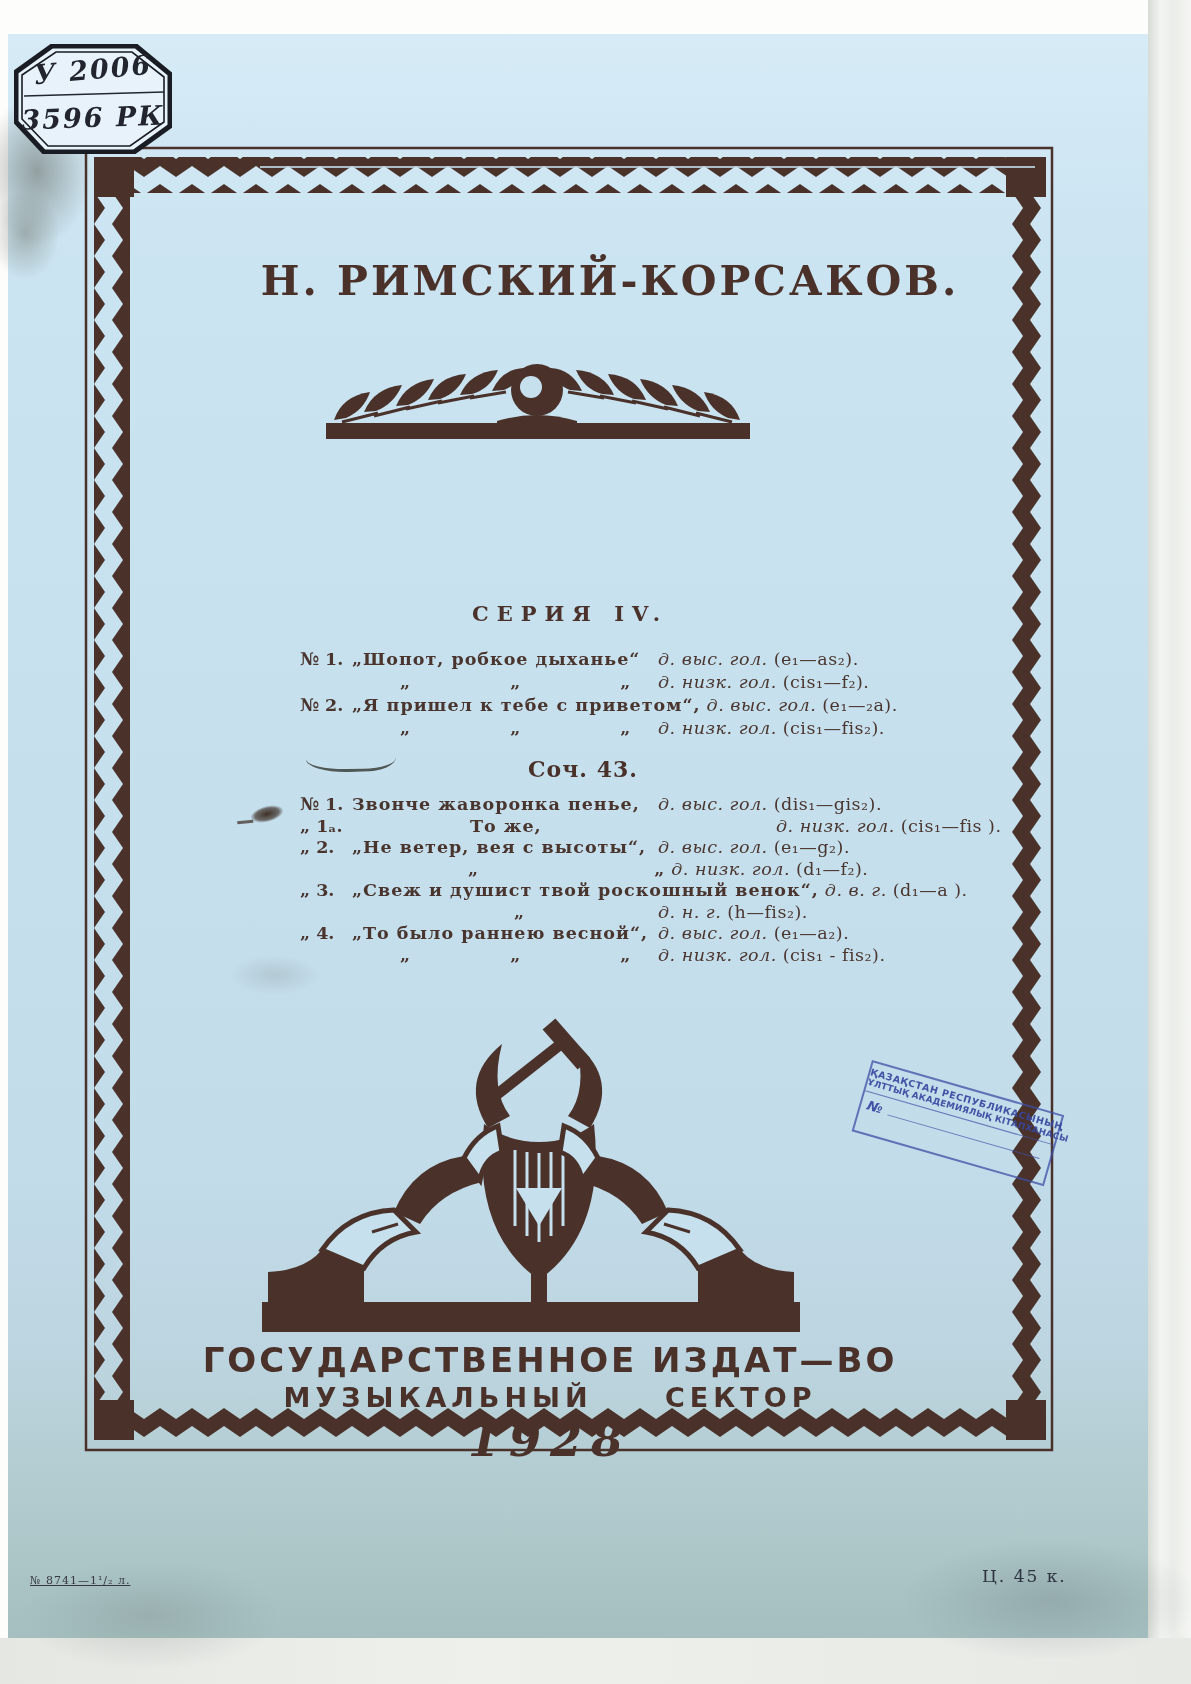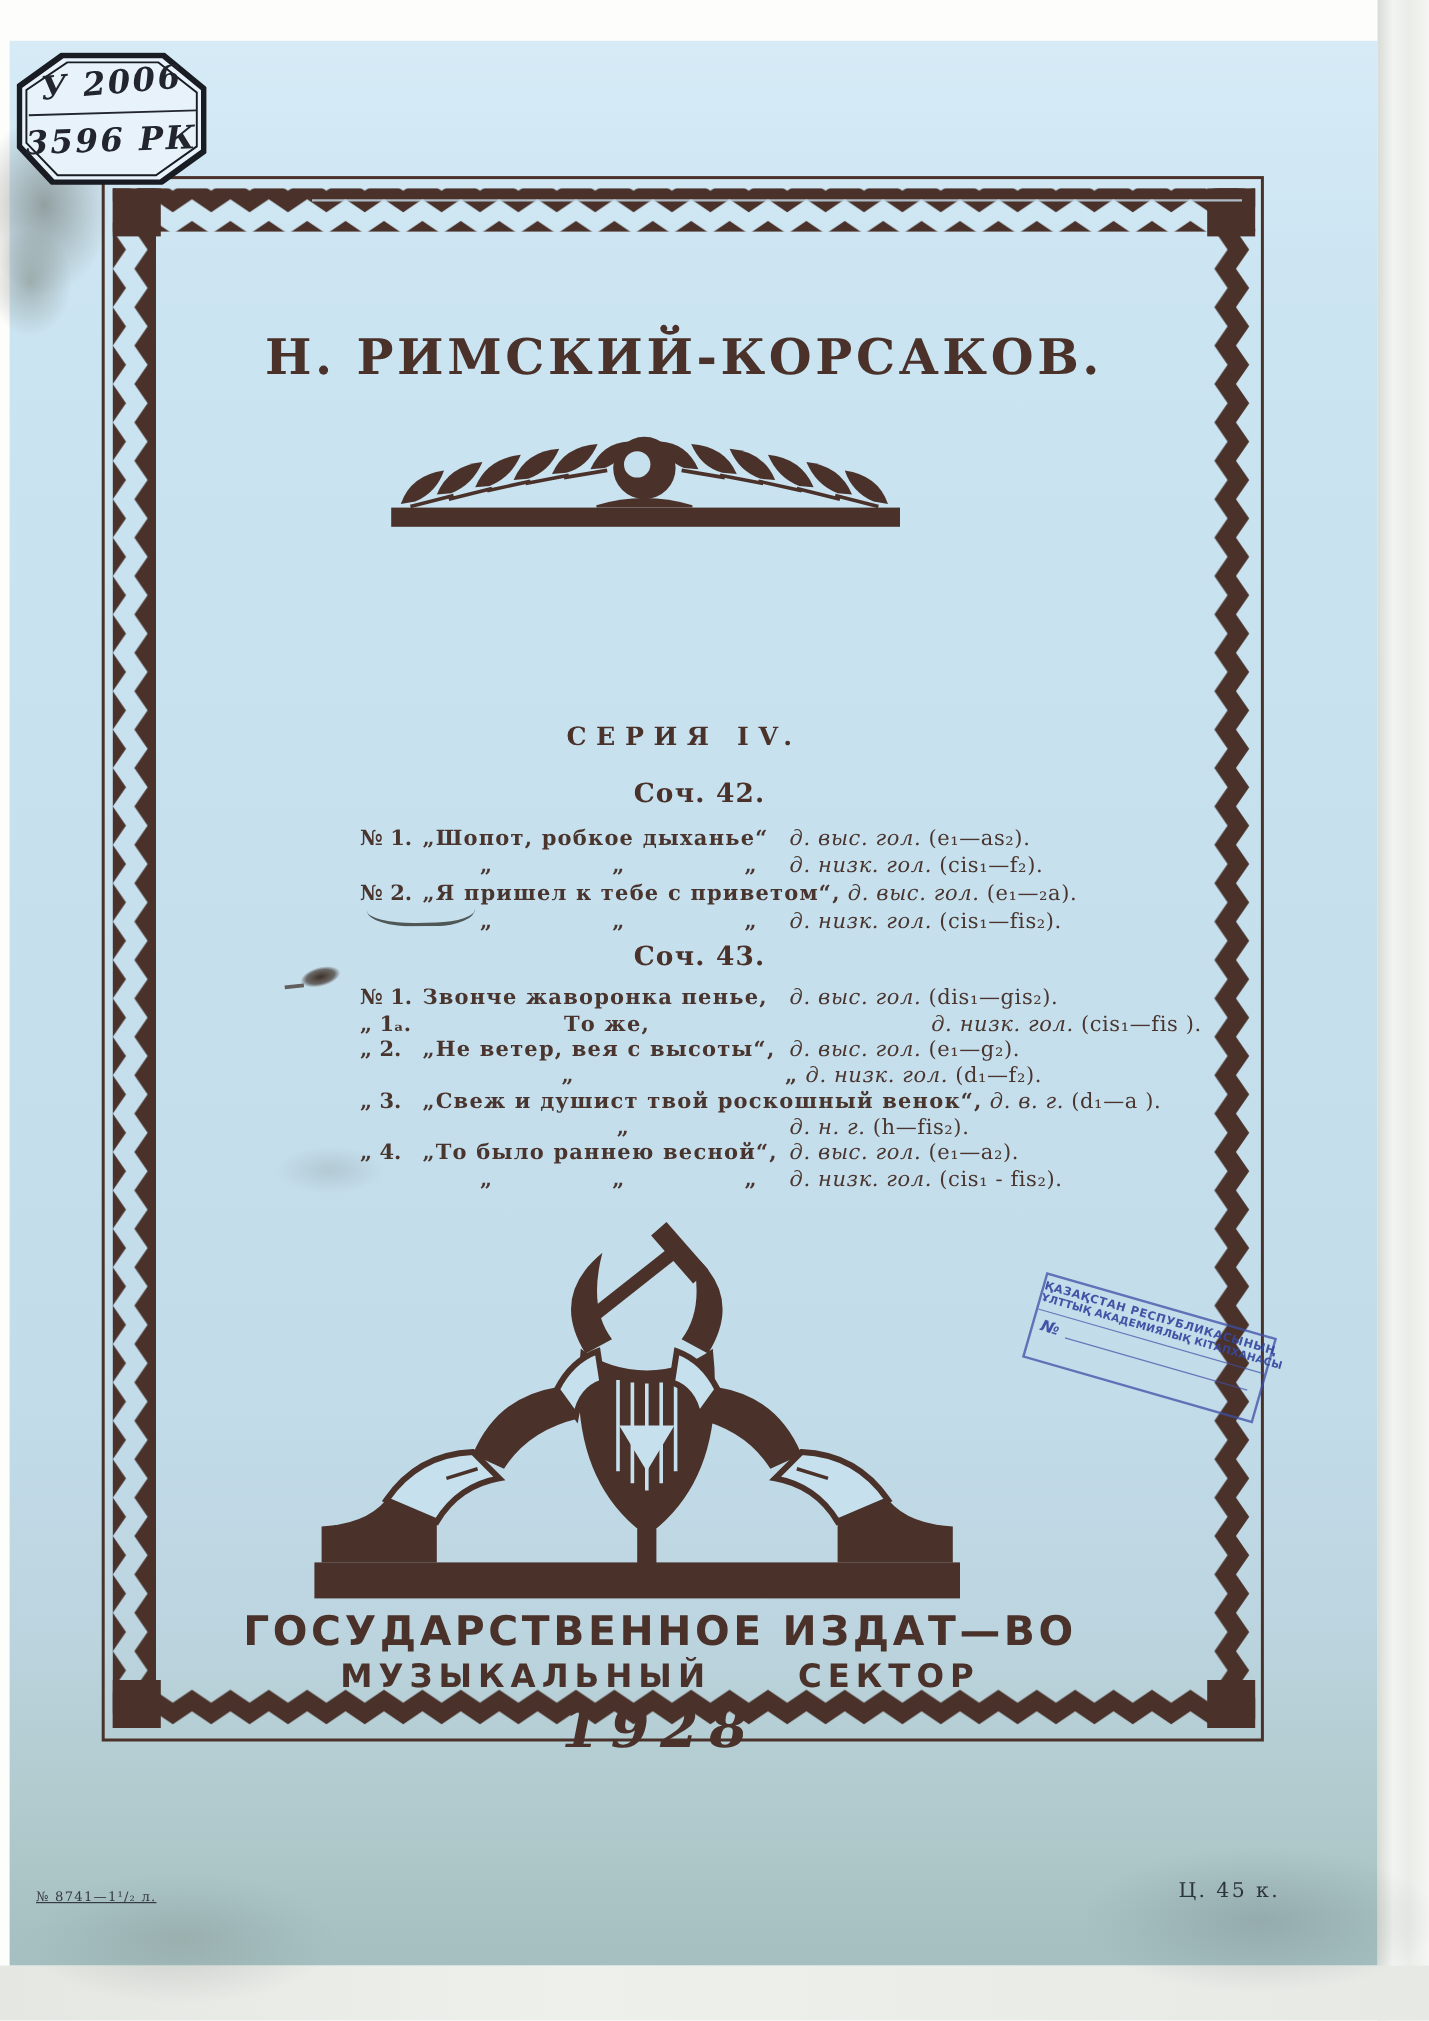--- a/index.html
+++ b/index.html
@@ -25,38 +25,38 @@
     background:radial-gradient(closest-side,rgba(130,140,138,.25),rgba(130,140,138,0));}
   svg.frame{position:absolute;left:0;top:0;}
   
   .octlabel{position:absolute;left:14px;top:44px;width:158px;height:110px;}
   .octlabel .txt{position:absolute;width:100%;text-align:center;color:#22252e;
     font-style:italic;font-weight:700;font-family:"DejaVu Serif",serif;letter-spacing:2px;}
   .octlabel .t1{top:10px;font-size:27px;transform:rotate(-5deg);}
   .octlabel .t2{top:58px;font-size:27px;transform:rotate(-2deg);}
   
   .centered{position:absolute;left:95px;width:950px;text-align:center;color:#4a322b;}
-  .author{top:274px;font-size:41px;font-weight:700;letter-spacing:3px;}
+  .author{top:257px;font-size:41px;font-weight:700;letter-spacing:3px;padding-left:40px;}
   .maintitle{top:480px;font-size:62px;font-weight:800;letter-spacing:20px;}
   .series{top:601px;font-size:21px;font-weight:700;letter-spacing:8px;}
   
   .works{position:absolute;left:300px;top:648px;width:660px;color:#4a352e;font-size:17.5px;}
   .opus-head{width:566px;text-align:center;font-size:22px;font-weight:700;letter-spacing:1px;margin-bottom:14px;color:#4a322b;}
   .row{white-space:nowrap;line-height:23px;height:23px;}
   .o43 .row{line-height:21.5px;height:21.5px;}
   .num{display:inline-block;width:52px;font-weight:700;}
   .mid{display:inline-block;min-width:300px;letter-spacing:1px;font-weight:600;}
   .dittos3{word-spacing:92px;padding-left:48px;min-width:252px;}
   .dittos2{word-spacing:168px;padding-left:116px;min-width:184px;}
   .dittos1{padding-left:162px;min-width:138px;}
   .indent1{padding-left:118px;}
   .voice{font-style:italic;letter-spacing:.5px;}
   .range{letter-spacing:.5px;}
   .gap{display:inline-block;width:6px;}
-  .head43{margin-top:4px;margin-bottom:12px;}
+  .head43{margin-top:16px;margin-bottom:12px;}
   
   .pencil-underline{position:absolute;left:306px;top:757px;width:90px;height:12px;
     border-bottom:3px solid rgba(50,54,48,.8);border-radius:50% 60% 40% 50%/0 0 100% 100%;transform:rotate(-1deg);}
   .ink-blot{position:absolute;left:250px;top:806px;width:34px;height:16px;border-radius:60% 40% 55% 45%;
     background:radial-gradient(closest-side,rgba(56,40,30,.95),rgba(56,40,30,.65) 70%,rgba(56,40,30,0));transform:rotate(-14deg);}
   .ink-blot:after{content:"";position:absolute;left:-14px;top:9px;width:16px;height:2.5px;background:rgba(56,40,30,.7);transform:rotate(8deg);}
   
   .stamp{position:absolute;left:872px;top:1060px;width:196px;height:70px;transform:rotate(16deg);
     transform-origin:0 0;border:2px solid rgba(62,79,165,.75);color:rgba(54,70,158,.92);
     font-family:"DejaVu Sans",sans-serif;}
@@ -140,21 +140,20 @@
       <use href="#gl" transform="translate(450,0) scale(-1,1)"></use>
       <circle cx="225" cy="38" r="26"></circle>
       <circle cx="219" cy="35" r="11" fill="#c6e0ee"></circle>
       <path d="M185,69 Q225,57 265,69 L265,71 L185,71 Z"></path>
     </g>
   </svg>
 
   <div class="centered series">СЕРИЯ IV.</div>
 
   <div class="works">
-    <div class="opus-head">Соч. 42.</div>
 
     <div class="row">
       <span class="num">№ 1.</span><span class="mid">„Шопот, робкое дыханье“</span><span class="gap"></span><span class="voice">д. выс. гол.</span><span class="gap"></span><span class="range">(e₁—as₂).</span>
     </div>
     <div class="row">
       <span class="num"></span><span class="mid dittos3">„ „ „</span><span class="gap"></span><span class="voice">д. низк. гол.</span><span class="gap"></span><span class="range">(cis₁—f₂).</span>
     </div>
     <div class="row">
       <span class="num">№ 2.</span><span class="mid">„Я пришел к тебе с приветом“,</span><span class="gap"></span><span class="voice">д. выс. гол.</span><span class="gap"></span><span class="range">(e₁—₂a).</span>
     </div>

